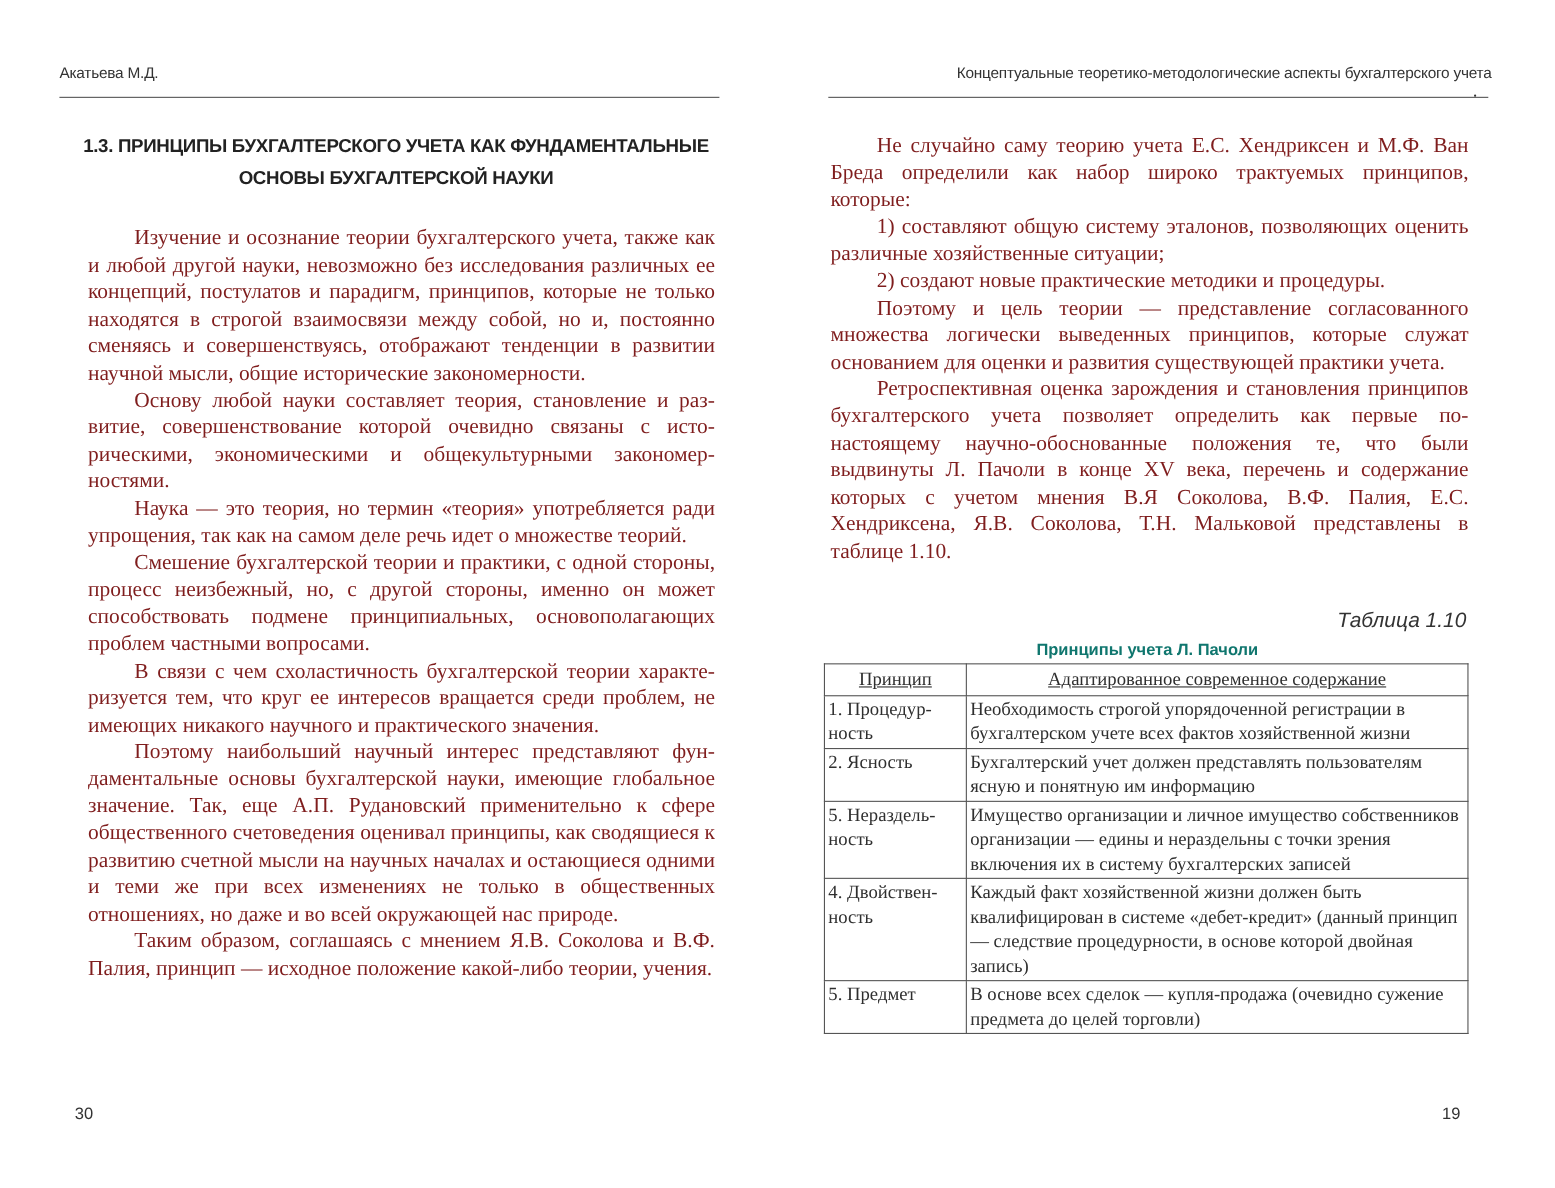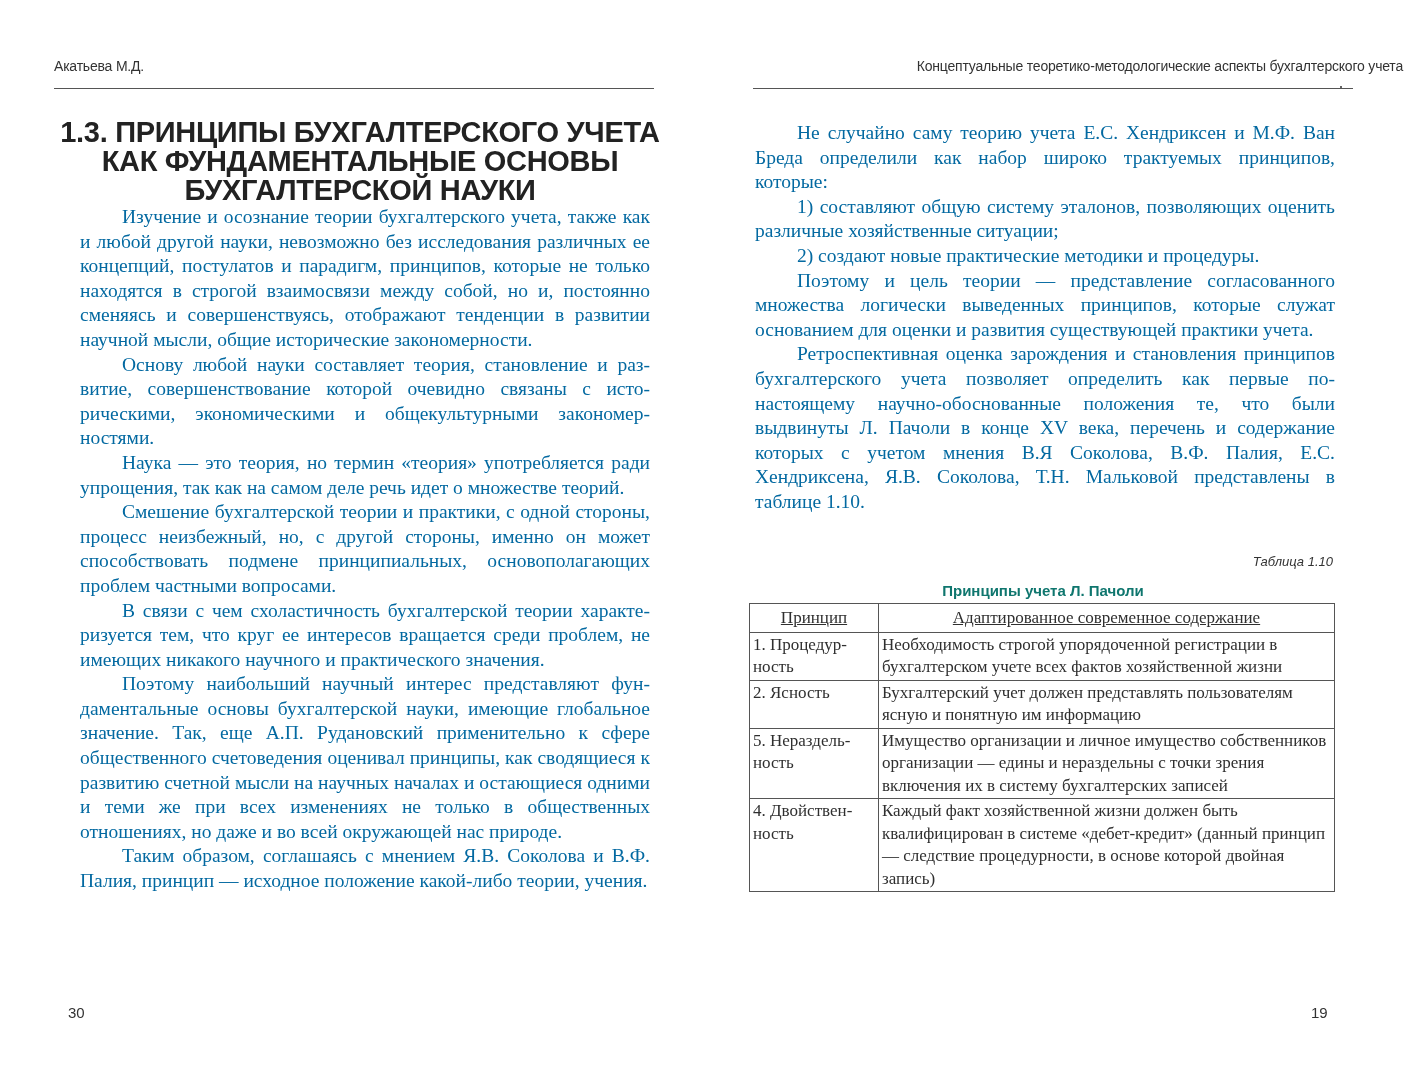--- a/index.html
+++ b/index.html
@@ -1,45 +1,45 @@
 <!DOCTYPE html>
 <html><head>
 <meta charset="utf-8">
 <style>
   html, body { margin:0; padding:0; }
   body {
     width:1414px; height:1080px; background:#ffffff; position:relative; overflow:hidden;
     font-family:"Liberation Serif", serif; color:#2a2a2a;
   }
-  .page { position:absolute; top:0; height:1080px;padding-left:47px; }
+  .page { position:absolute; top:0; height:1080px; }
   .page.left { left:0; width:707px; }
   .page.right { left:707px; width:707px; }
 
   .run-head { position:absolute; top:58px; font-family:"Liberation Sans", sans-serif; font-size:14px; color:#333; letter-spacing:-0.2px; }
   .left .run-head { left:54px; }
   .right .run-head { right:58px; }
   .rule { position:absolute; top:88px; height:0; border-top:1.4px solid #555; }
   .left .rule { left:54px; width:600px; }
   .right .rule { left:46px; width:600px; }
   .dot { position:absolute; top:86px; left:633px; width:2px; height:2px; background:#333; border-radius:1px; }
 
   .chapter-title {
     position:absolute; left:60px; top:118px; width:600px; text-align:center;
-    font-family:"Liberation Sans", sans-serif; font-weight:bold; font-size:29px; line-height:29px; color:#222; letter-spacing:-0.3px;
+    font-family:"Liberation Sans", sans-serif; font-weight:bold; font-size:17px; line-height:29px; color:#222; letter-spacing:-0.3px;
   }
-  .body-text { position:absolute; font-size:19.5px; line-height:24.6px; text-align:justify; color:#0369a1; }
+  .body-text { position:absolute; font-size:19.5px; line-height:24.6px; text-align:justify; color:#7f1d1d; }
   .left .body-text { left:80px; top:205px; width:570px; }
   .right .body-text { left:48px; top:121px; width:580px; }
   .body-text p { margin:0; text-indent:42px; hyphens:manual; }
 
   .page-num { position:absolute; top:1004px; font-family:"Liberation Sans", sans-serif; font-size:15px; color:#333; }
   .left .page-num { left:68px; }
   .right .page-num { left:604px; }
 
-  .table-label { position:absolute; left:400px; top:554px; width:226px; text-align:right; font-family:"Liberation Sans", sans-serif; font-style:italic; font-size:13px; color:#333; }
+  .table-label { position:absolute; left:400px; top:554px; width:226px; text-align:right; font-family:"Liberation Sans", sans-serif; font-style:italic; font-size:19px; color:#333; }
   .table-title { position:absolute; left:46px; top:582px; width:580px; text-align:center; font-family:"Liberation Sans", sans-serif; font-weight:bold; font-size:15px; color:#0f766e; }
   table.principles { position:absolute; left:42px; top:603px; width:586px; border-collapse:collapse; font-size:17px; line-height:22.5px; color:#2f2f2f; }
   table.principles th, table.principles td { border:1.5px solid #555; padding:1px 4px 1px 3px; vertical-align:top; text-align:left; font-weight:normal; }
   table.principles th { text-align:center; padding:3px 4px 2px;text-decoration:underline; }
   table.principles td.c1 { width:121px; }
 </style>
 </head>
 <body>
 
 <div class="page left">
@@ -89,16 +89,20 @@
         <td>Бухгалтерский учет должен представлять пользова­телям ясную и понятную им информацию</td>
       </tr>
       <tr>
         <td class="c1">5. Нераздель­ность</td>
         <td>Имущество организации и личное имущество собствен­ников организации — едины и нераздельны с точки зрения включения их в систему бухгалтерских записей</td>
       </tr>
       <tr>
         <td class="c1">4. Двойствен­ность</td>
         <td>Каждый факт хозяйственной жизни должен быть квалифицирован в системе «дебет-кредит» (данный принцип — следствие процедурности, в основе ко­торой двойная запись)</td>
       </tr>
+      <tr>
+        <td class="c1">5. Предмет</td>
+        <td>В основе всех сделок — купля-продажа (очевидно сужение предмета до целей торговли)</td>
+      </tr>
     </tbody>
   </table>
   <div class="page-num">19</div>
 </div>
 
 </body></html>

